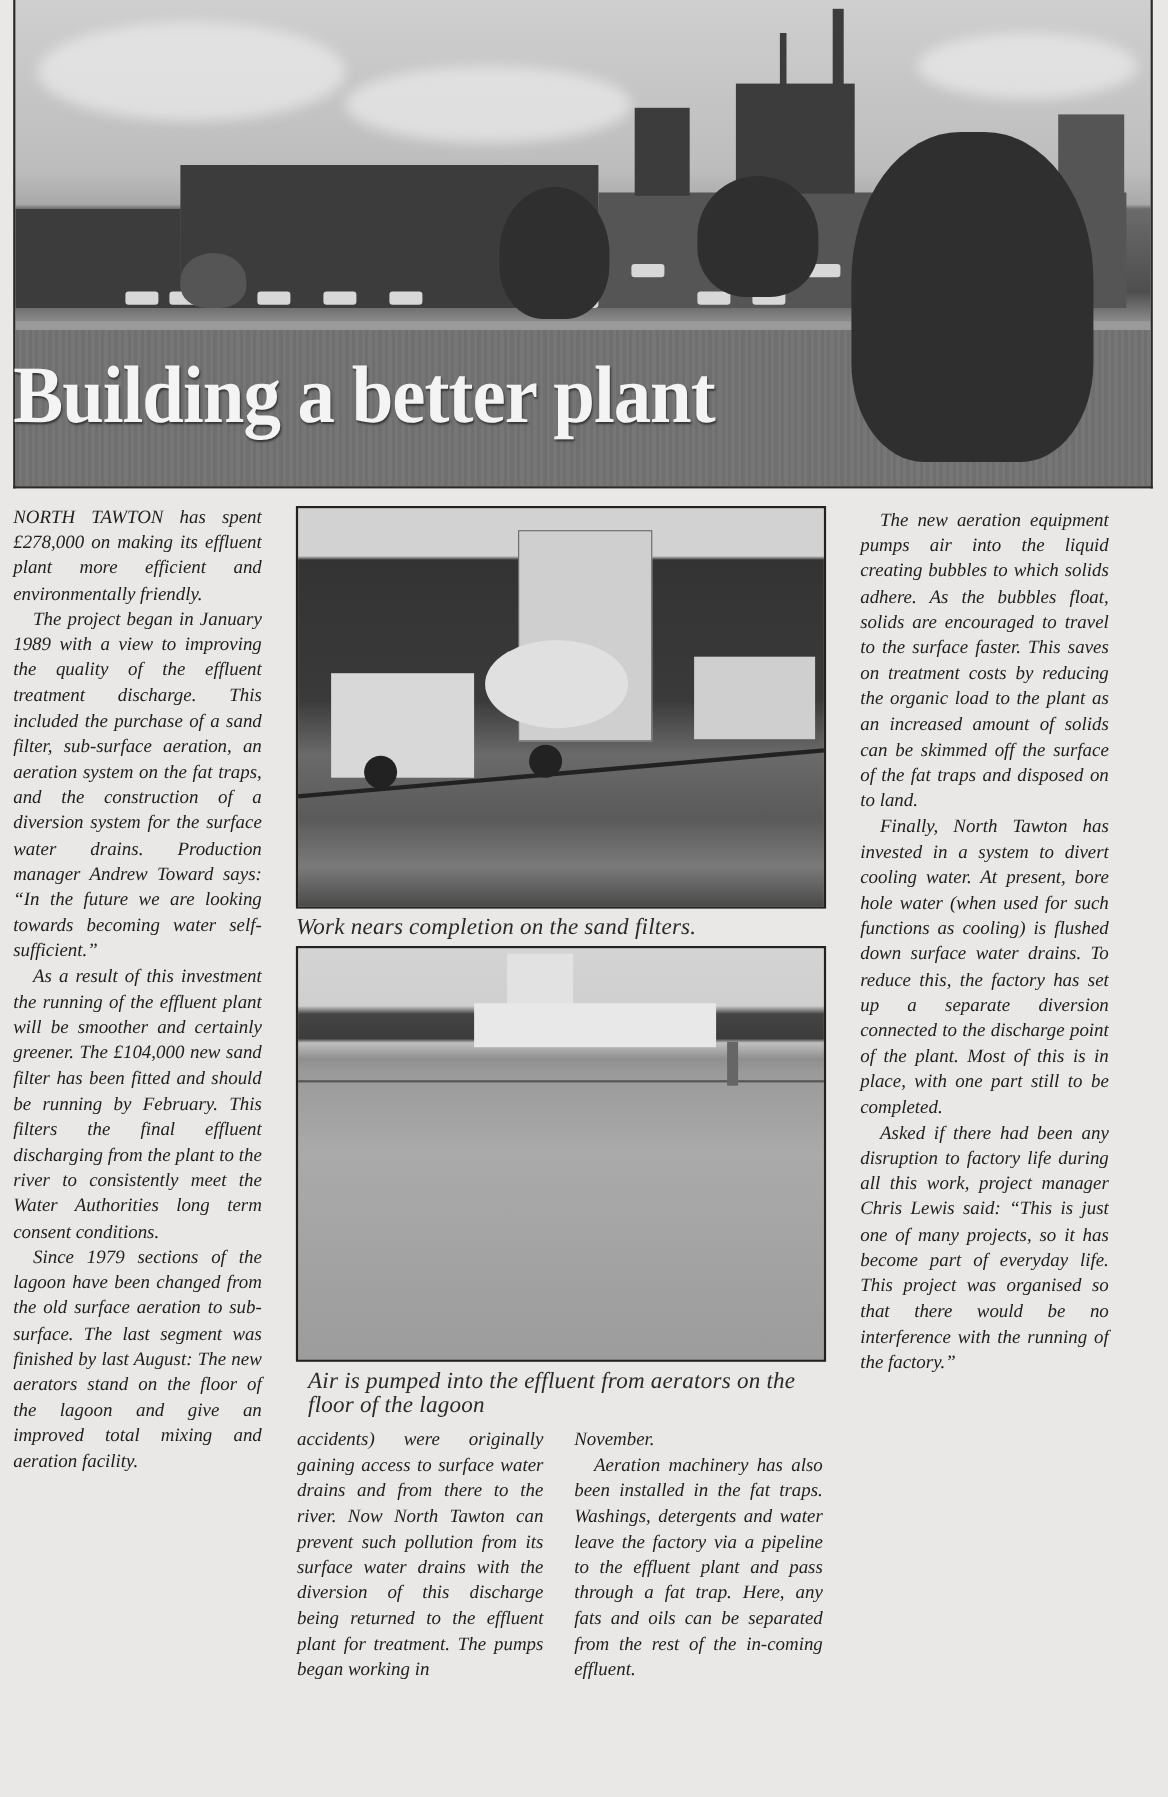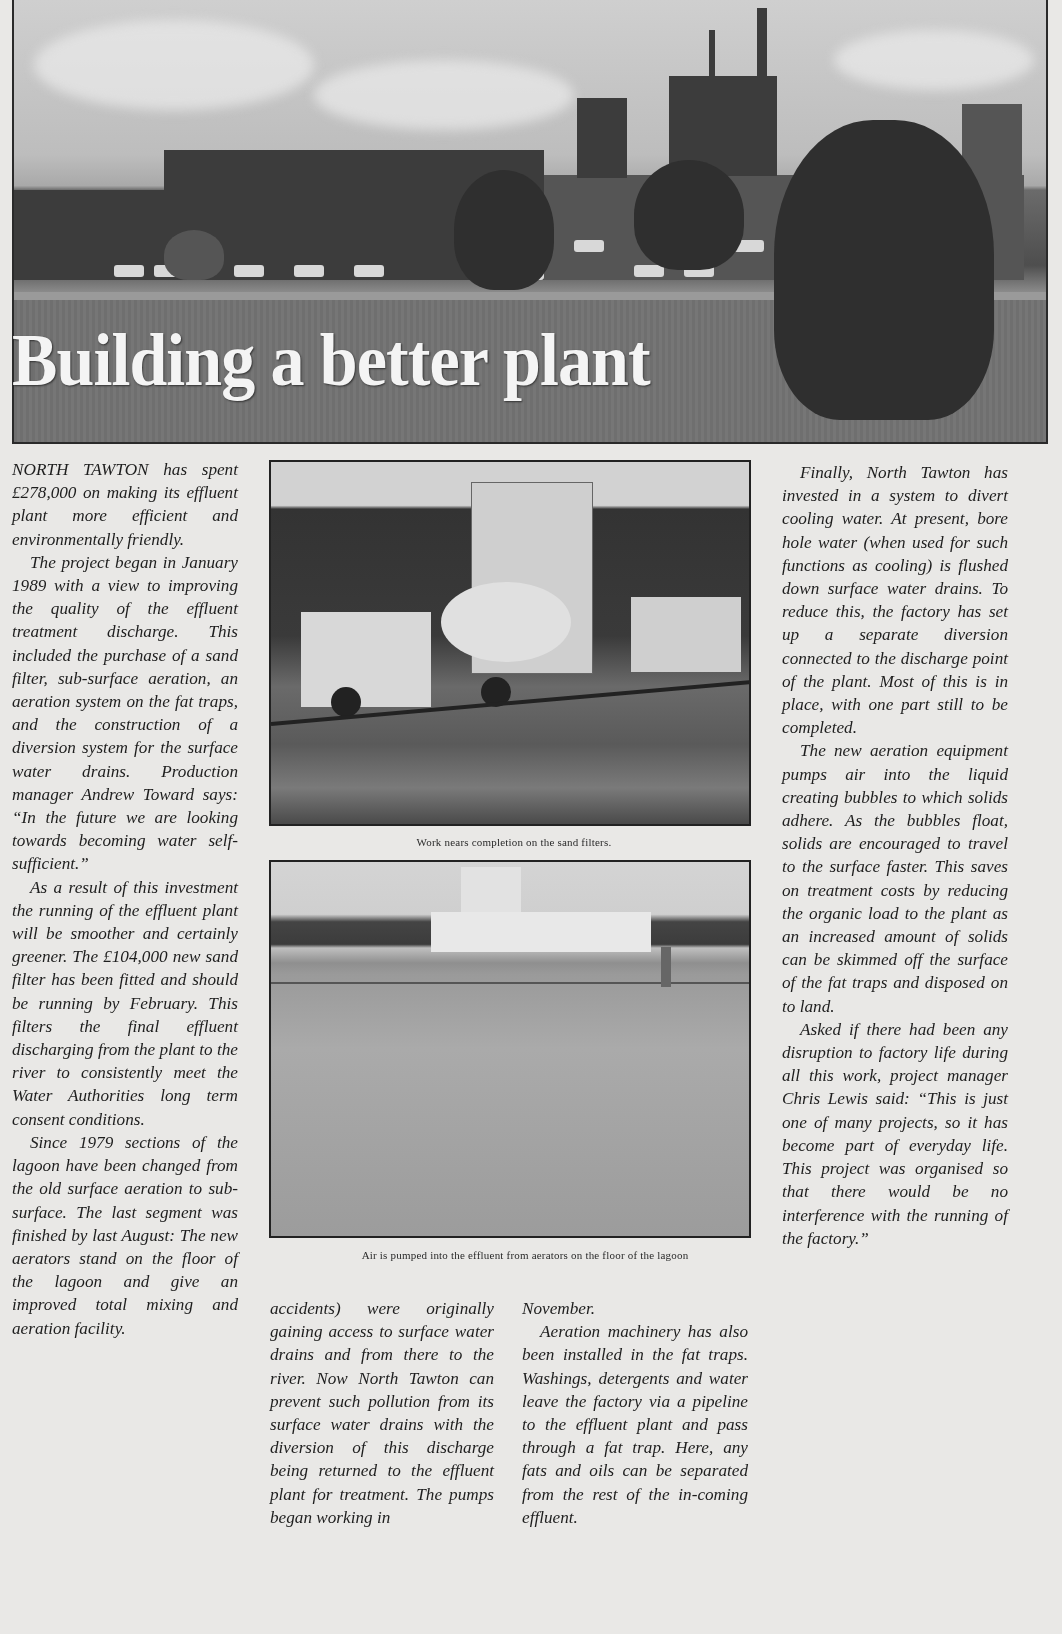--- a/index.html
+++ b/index.html
@@ -43,22 +43,22 @@
   .col4 { left: 782px; top: 461px; width: 226px; }
   .photo {
     position: absolute; border: 2px solid #222; box-sizing: border-box; overflow: hidden;
   }
   .photo1 { left: 269px; top: 460px; width: 482px; height: 366px;
     background: linear-gradient(180deg,#d2d2d2 0%,#d2d2d2 12%,#333 13%,#3a3a3a 48%,#6a6a6a 62%,#5a5a5a 78%,#7a7a7a 90%,#4a4a4a 100%); }
   .photo2 { left: 269px; top: 860px; width: 482px; height: 378px;
     background: linear-gradient(180deg,#d4d4d4 0%,#cfcfcf 14%,#444 16%,#3c3c3c 22%,#bfbfbf 23%,#8f8f8f 27%,#9a9a9a 30%,#aaa 50%,#9c9c9c 100%); }
   .photo .shape { position:absolute; }
   .caption {
-    position: absolute; font-size: 11px; line-height: 22px;
-    color: #2a2a2a; letter-spacing: 0.2px; text-align: center;
+    position: absolute; font-style: italic; font-size: 21px; line-height: 22px;
+    color: #2a2a2a; letter-spacing: 0.2px;
   }
   .cap1 { left: 269px; top: 831px; width: 490px; }
   .cap2 { left: 280px; top: 1244px; width: 490px; }
 </style>
 </head>
 <body>
 
 <div class="hero">
   <div class="sky-cloud" style="left:20px;top:20px;width:280px;height:90px;"></div>
   <div class="sky-cloud" style="left:300px;top:60px;width:260px;height:70px;"></div>
@@ -119,16 +119,16 @@
 <div class="col col2">
   <p>accidents) were originally gaining access to surface water drains and from there to the river. Now North Tawton can prevent such pollution from its surface water drains with the diversion of this discharge being returned to the effluent plant for treatment. The pumps began working in</p>
 </div>
 
 <div class="col col3">
   <p>November.</p>
   <p class="ind">Aeration machinery has also been installed in the fat traps. Washings, detergents and water leave the factory via a pipeline to the effluent plant and pass through a fat trap. Here, any fats and oils can be separated from the rest of the in-coming effluent.</p>
 </div>
 
 <div class="col col4">
+  <p class="ind">The new aeration equipment pumps air into the liquid creating bubbles to which solids adhere. As the bubbles float, solids are encouraged to travel to the surface faster. This saves on treatment costs by reducing the organic load to the plant as an increased amount of solids can be skimmed off the surface of the fat traps and disposed on to land.</p>
   <p class="ind">Finally, North Tawton has invested in a system to divert cooling water. At present, bore hole water (when used for such functions as cooling) is flushed down surface water drains. To reduce this, the factory has set up a separate diversion connected to the discharge point of the plant. Most of this is in place, with one part still to be completed.</p>
-  <p class="ind">The new aeration equipment pumps air into the liquid creating bubbles to which solids adhere. As the bubbles float, solids are encouraged to travel to the surface faster. This saves on treatment costs by reducing the organic load to the plant as an increased amount of solids can be skimmed off the surface of the fat traps and disposed on to land.</p>
   <p class="ind">Asked if there had been any disruption to factory life during all this work, project manager Chris Lewis said: “This is just one of many projects, so it has become part of everyday life. This project was organised so that there would be no interference with the running of the factory.”</p>
 </div>
 
 </body></html>

